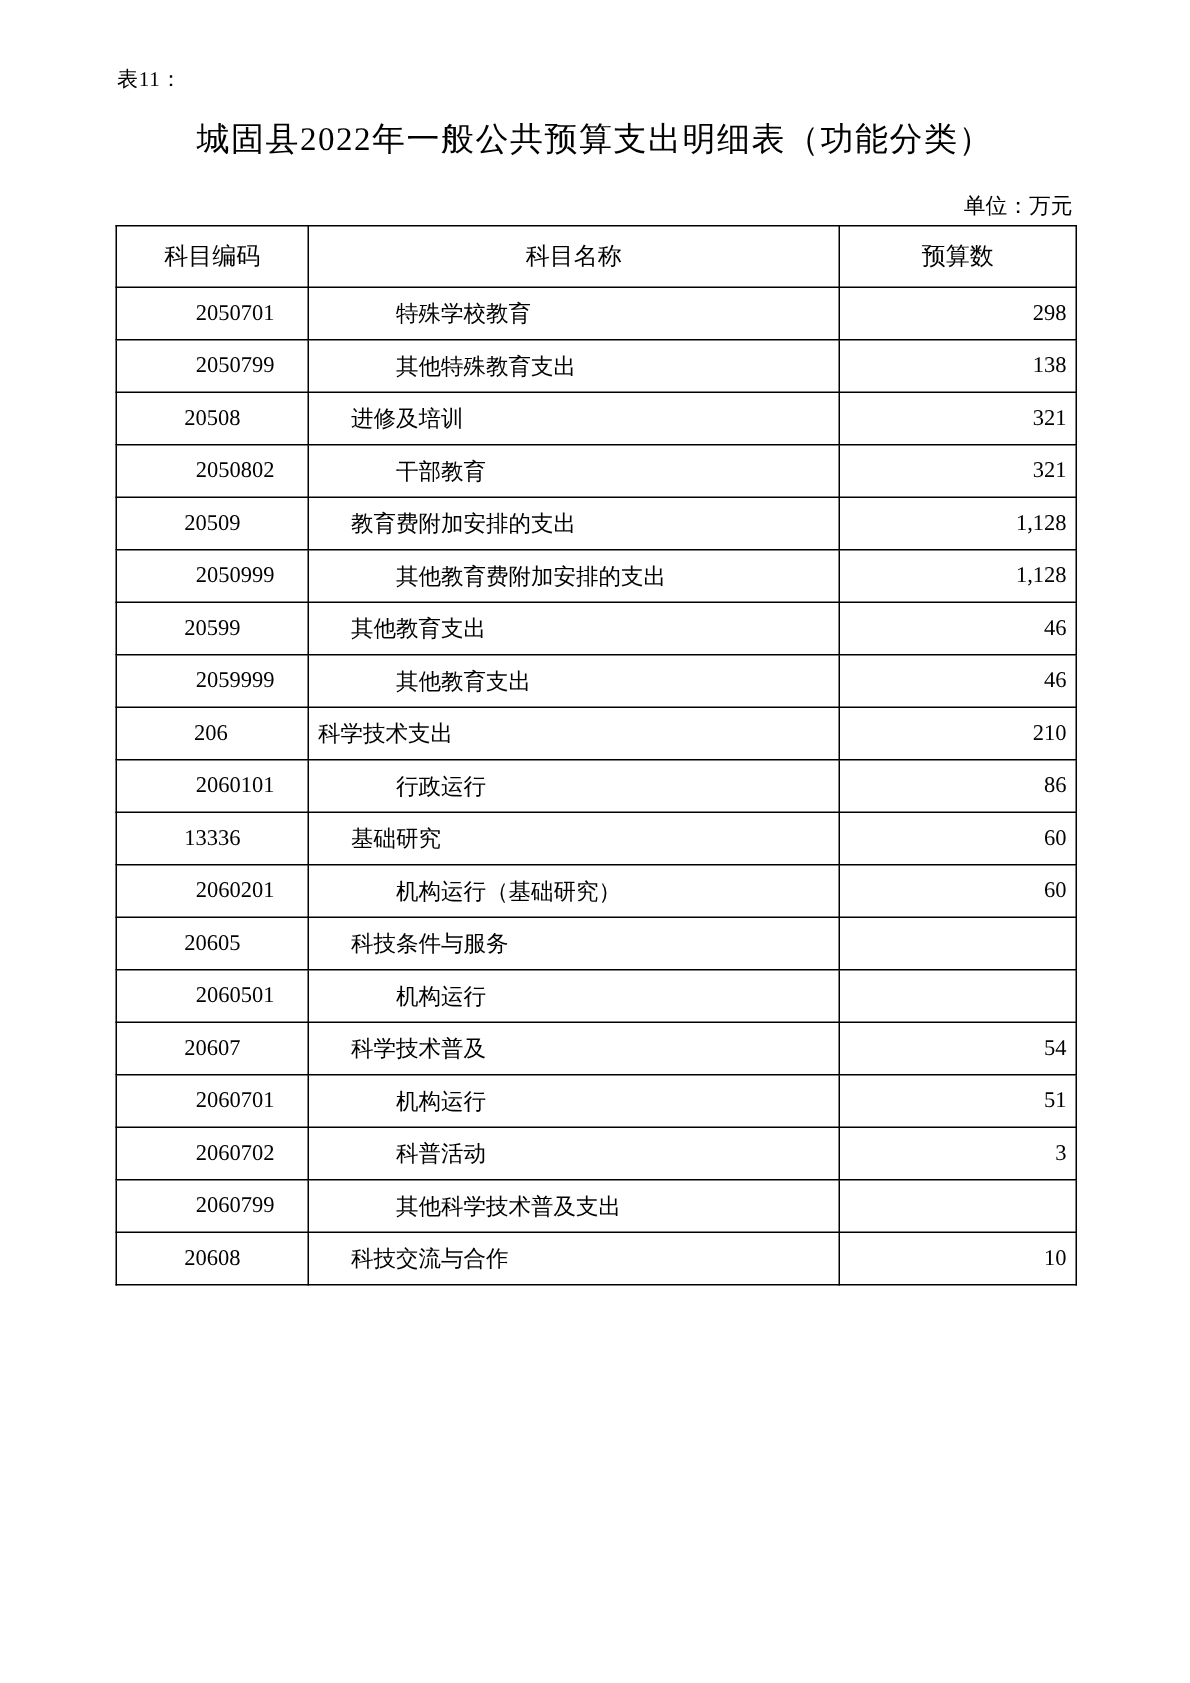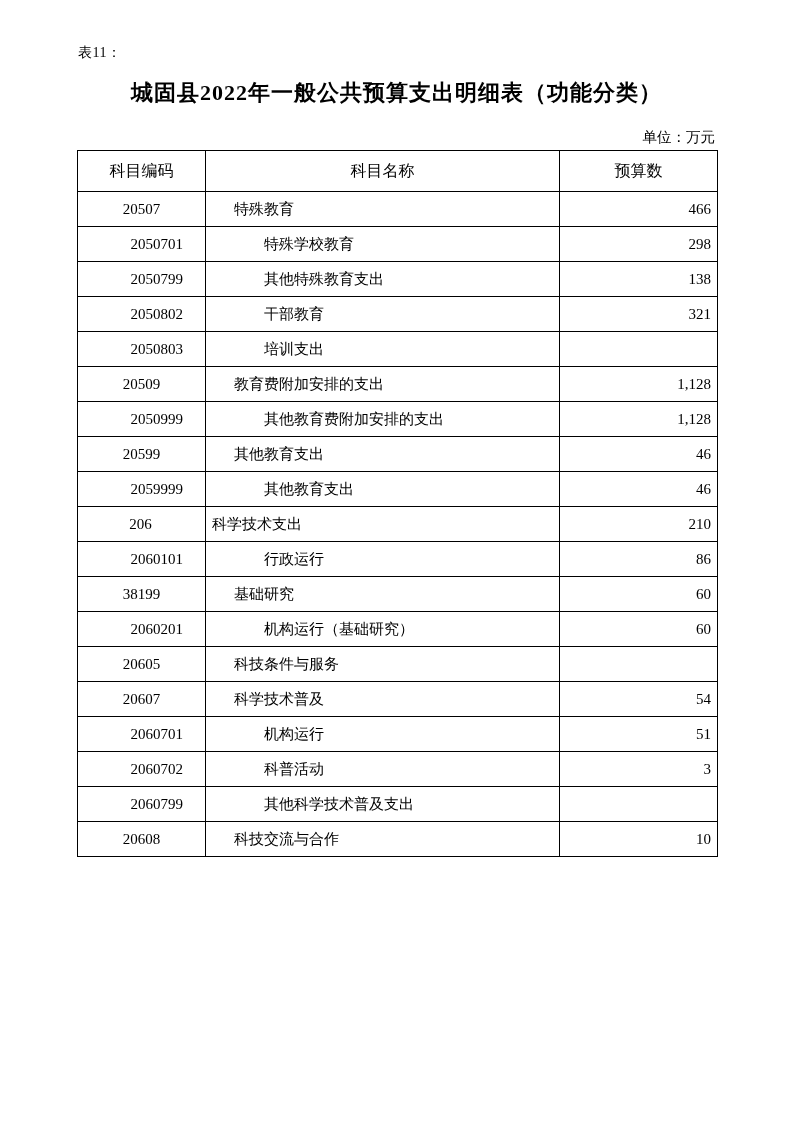--- a/index.html
+++ b/index.html
@@ -30,21 +30,21 @@
     font-family: "Liberation Serif", "DejaVu Serif", serif;
     letter-spacing: 0.5px;
   }
   .doc-title {
     position: absolute;
     left: 0;
     right: 0;
     top: 78px;
     text-align: center;
     font-size: 22px;
-    font-weight: bold;
+    font-weight: normal;
     font-family: "Liberation Serif", "DejaVu Serif", serif;
     letter-spacing: 1px;
   }
   .unit-line {
     position: absolute;
     right: 78px;
     top: 128px;
     font-size: 14.5px;
   }
   table.budget {
@@ -111,45 +111,40 @@
     </colgroup>
     <thead>
       <tr>
         <th>科目编码</th>
         <th>科目名称</th>
         <th>预算数</th>
       </tr>
     </thead>
     <tbody id="tbody">
         <tr>
-          <td class="code lvl1">20507</td>
-          <td class="name lvl1 b">特殊教育</td>
-          <td class="amt b">466</td>
-        </tr>
-        <tr>
           <td class="code lvl2">2050701</td>
           <td class="name lvl2">特殊学校教育</td>
           <td class="amt">298</td>
         </tr>
         <tr>
           <td class="code lvl2">2050799</td>
           <td class="name lvl2">其他特殊教育支出</td>
           <td class="amt">138</td>
         </tr>
         <tr>
+          <td class="code lvl1">20508</td>
+          <td class="name lvl1 b">进修及培训</td>
+          <td class="amt b">321</td>
+        </tr>
+        <tr>
           <td class="code lvl2">2050802</td>
           <td class="name lvl2">干部教育</td>
           <td class="amt">321</td>
         </tr>
         <tr>
-          <td class="code lvl2">2050803</td>
-          <td class="name lvl2">培训支出</td>
-          <td class="amt"></td>
-        </tr>
-        <tr>
           <td class="code lvl1">20509</td>
           <td class="name lvl1 b">教育费附加安排的支出</td>
           <td class="amt b">1,128</td>
         </tr>
         <tr>
           <td class="code lvl2">2050999</td>
           <td class="name lvl2">其他教育费附加安排的支出</td>
           <td class="amt">1,128</td>
         </tr>
         <tr>
@@ -166,35 +161,40 @@
           <td class="code lvl0">206</td>
           <td class="name lvl0 b">科学技术支出</td>
           <td class="amt b">210</td>
         </tr>
         <tr>
           <td class="code lvl2">2060101</td>
           <td class="name lvl2">行政运行</td>
           <td class="amt">86</td>
         </tr>
         <tr>
-          <td class="code lvl1">38199</td>
+          <td class="code lvl1">13336</td>
           <td class="name lvl1 b">基础研究</td>
           <td class="amt b">60</td>
         </tr>
         <tr>
           <td class="code lvl2">2060201</td>
           <td class="name lvl2">机构运行（基础研究）</td>
           <td class="amt">60</td>
         </tr>
         <tr>
           <td class="code lvl1">20605</td>
           <td class="name lvl1">科技条件与服务</td>
           <td class="amt"></td>
         </tr>
         <tr>
+          <td class="code lvl2">2060501</td>
+          <td class="name lvl2">机构运行</td>
+          <td class="amt"></td>
+        </tr>
+        <tr>
           <td class="code lvl1">20607</td>
           <td class="name lvl1 b">科学技术普及</td>
           <td class="amt b">54</td>
         </tr>
         <tr>
           <td class="code lvl2">2060701</td>
           <td class="name lvl2 b">机构运行</td>
           <td class="amt b">51</td>
         </tr>
         <tr>

